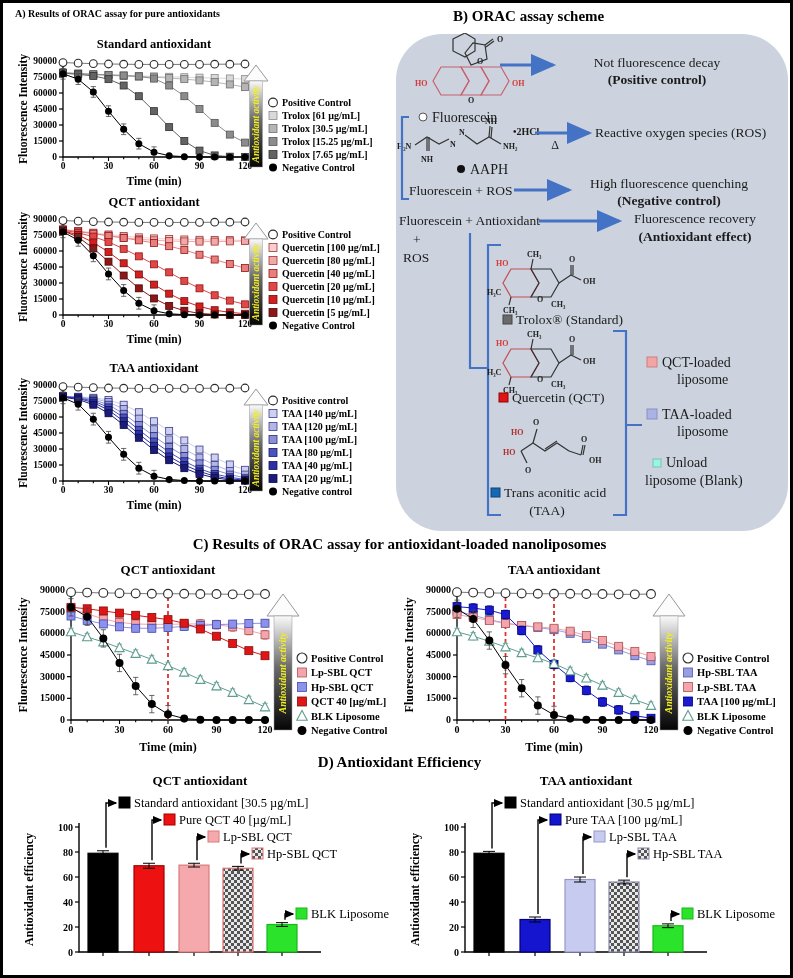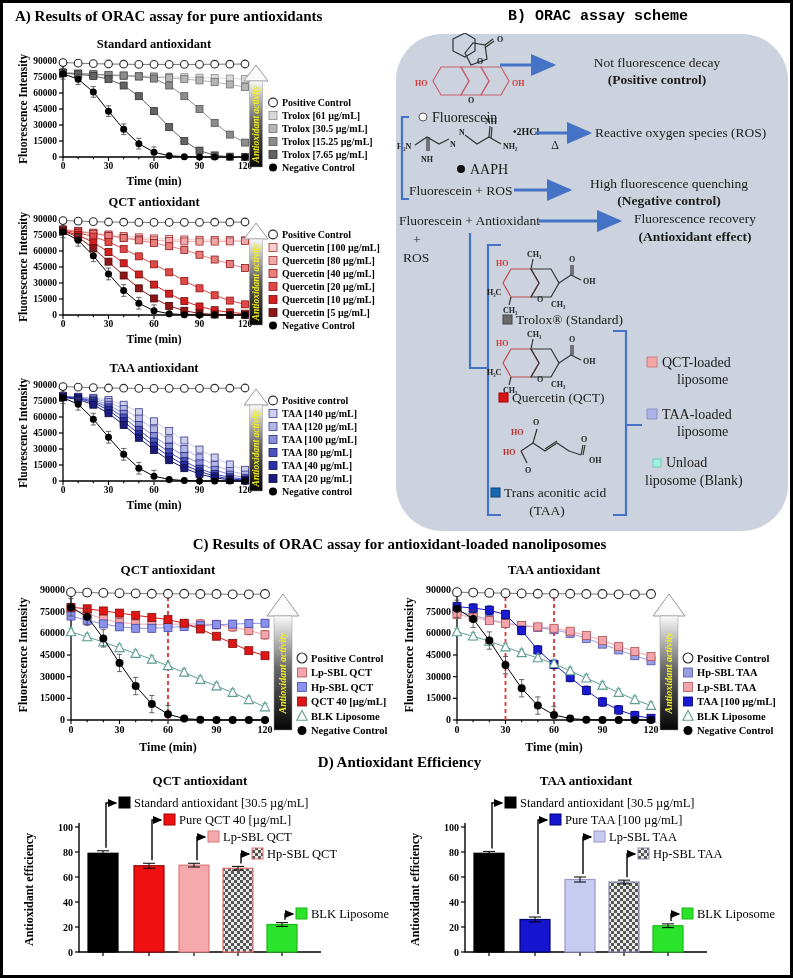--- a/index.html
+++ b/index.html
@@ -1,20 +1,20 @@
 <!DOCTYPE html>
 <html><head>
 <meta charset="utf-8">
 <style>
   html,body{margin:0;padding:0;background:#fff;}
   .figure{position:relative;width:793px;height:978px;background:#fff;border:3px solid #000;
           box-sizing:border-box;font-family:"Liberation Serif",serif;overflow:hidden;}
   .hdr{position:absolute;font-weight:bold;color:#000;}
-  .hdrA{left:12px;top:5px;font-size:15px;}
-  .hdrB{left:450px;top:5px;width:290px;text-align:center;font-size:15px;font-family:Liberation Mono, monospace;}
+  .hdrA{left:12px;top:5px;font-size:10px;}
+  .hdrB{left:450px;top:5px;width:290px;font-size:15px;}
   .hdrC{left:0;top:533px;width:793px;text-align:center;font-size:15px;}
   .hdrD{left:0;top:751px;width:793px;text-align:center;font-size:15px;}
   .mount{position:absolute;}
   .schemebox{position:absolute;left:392px;top:30px;width:394px;height:499px;}
   svg text{font-family:"Liberation Serif",serif;}
 </style>
 </head>
 <body>
 
 <div class="figure">

